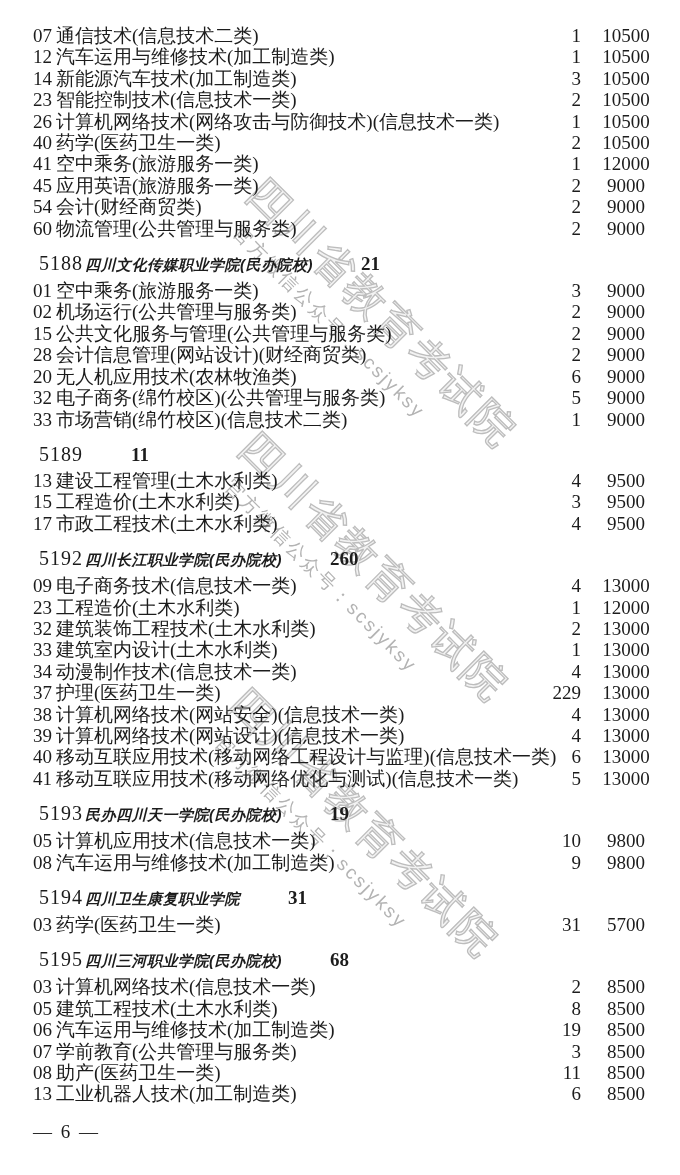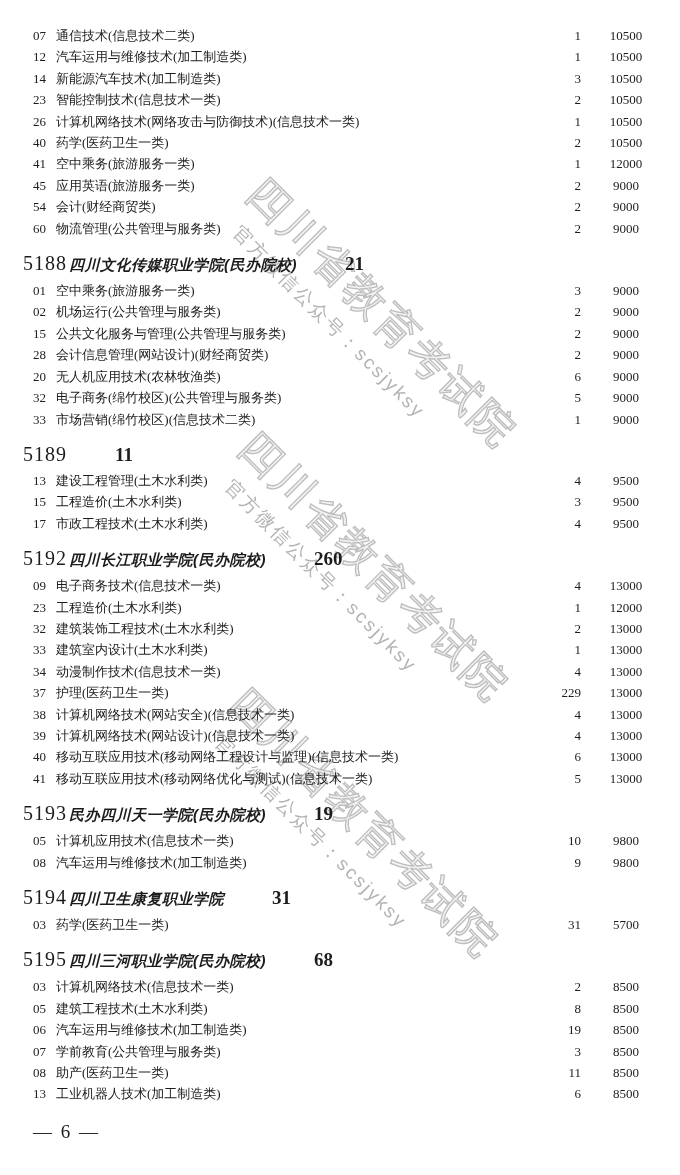--- a/index.html
+++ b/index.html
@@ -42,37 +42,37 @@
   .wm3{left:252px;top:680px;}
   
   .content{position:relative;z-index:1;padding-top:25px;}
   .section{margin-top:11px;}
   .section.first{margin-top:0;}
   .sec-header{
     display:flex;
     align-items:baseline;
     line-height:26px;
     margin-bottom:2px;
-    padding-left:23px;
+    padding-left:39px;
     font-size:20px;
   }
   .sec-header .hcode{letter-spacing:1px;}
   .sec-header .hname{
     font-family:"Liberation Sans","DejaVu Sans",sans-serif;
     font-weight:600;
     margin-left:2px;
     letter-spacing:0.5px;
     font-size:15px;
     font-style:italic;
   }
   .sec-header .hcount{margin-left:48px;font-size:19px;font-weight:bold;}
   .trow{
     display:flex;
     line-height:21.4px;
-    font-size:13px;
+    font-size:19px;
     padding-left:33px;
     padding-right:26px;
     align-items:center;
   }
   .trow .code{width:23px;flex:none;}
   .trow .name{flex:1;min-width:0;white-space:nowrap;}
   .trow .count{width:45px;flex:none;text-align:right;margin-right:17px;}
   .trow .fee{width:56px;flex:none;text-align:center;}
   .page-footer{
     position:absolute;

